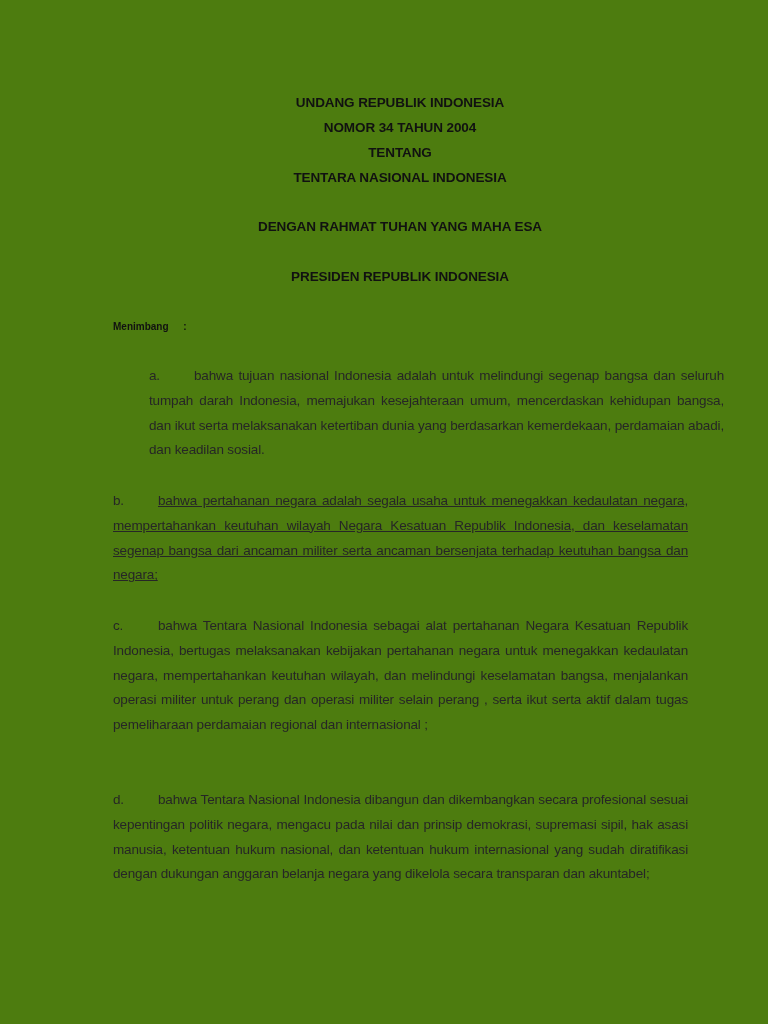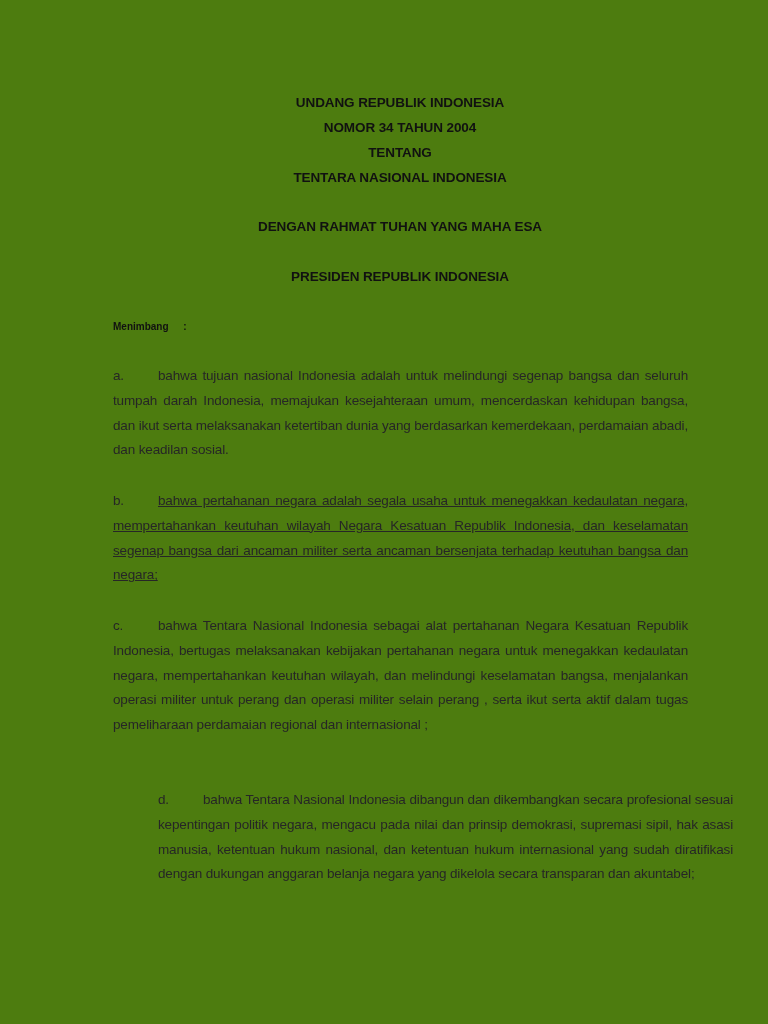--- a/index.html
+++ b/index.html
@@ -59,24 +59,24 @@
       font-size: 13.5px;
       line-height: 24.8px;
       color: #262626;
       text-align: justify;
       letter-spacing: -0.15px;
     }
     .clause .label {
       display: inline-block;
       width: 45px;
     }
-    .clause-a { top: 364px; }
+    .clause-a { top: 364px; margin-left: 36px; }
     .clause-b { top: 489px; text-decoration: underline; }
     .clause-c { top: 614px; }
-    .clause-d { top: 788px; margin-left: 45px; }
+    .clause-d { top: 788px; }
   </style>
 </head>
 <body>
 
 <div class="page">
 
   <div class="heading-block title-block">
     <div class="heading-line">UNDANG REPUBLIK INDONESIA</div>
     <div class="heading-line">NOMOR 34 TAHUN 2004</div>
     <div class="heading-line">TENTANG</div>

